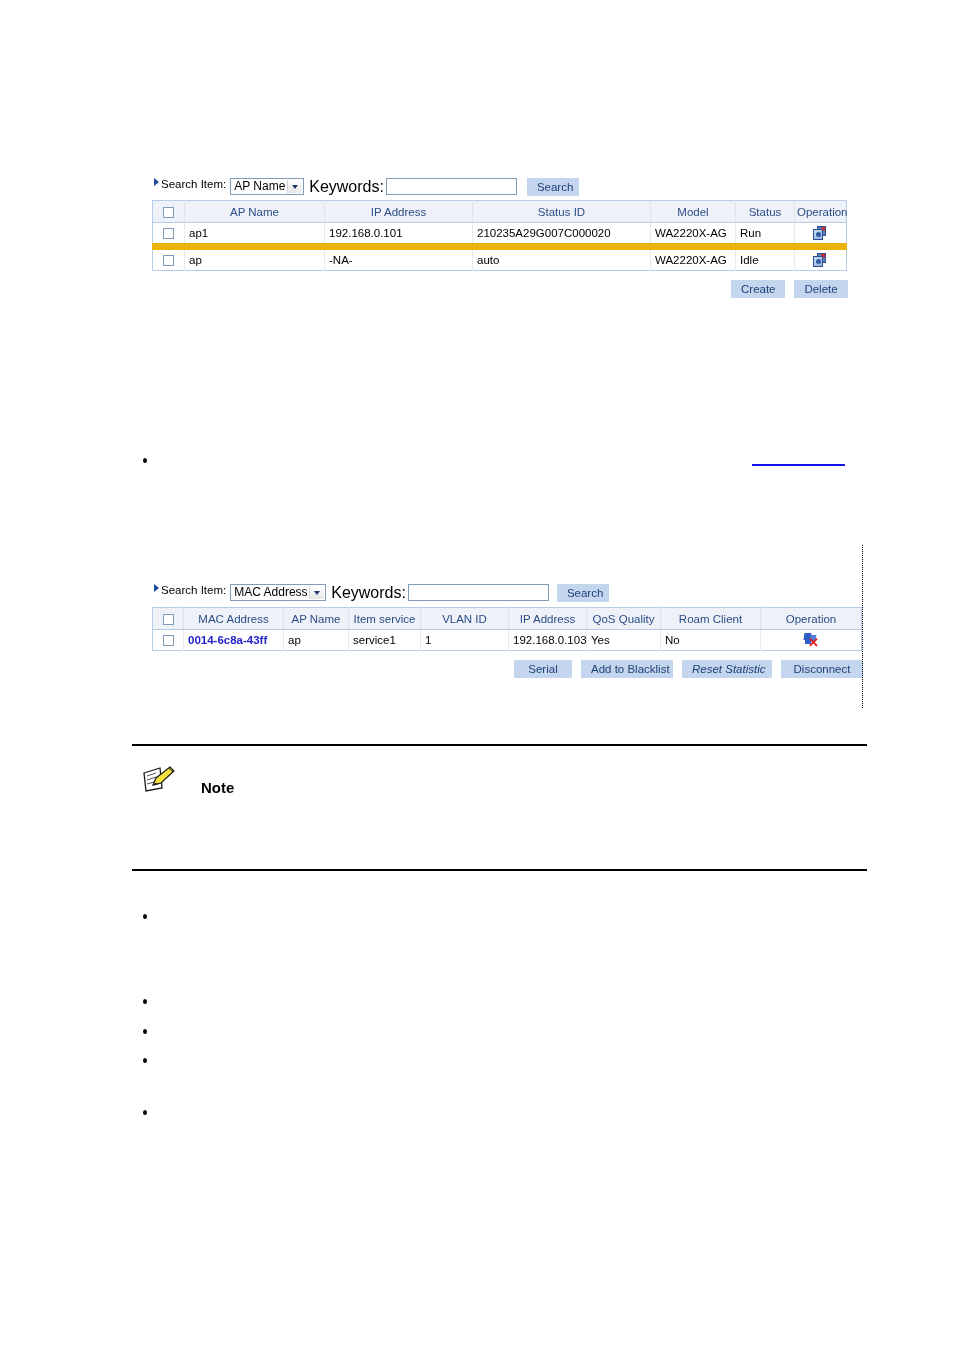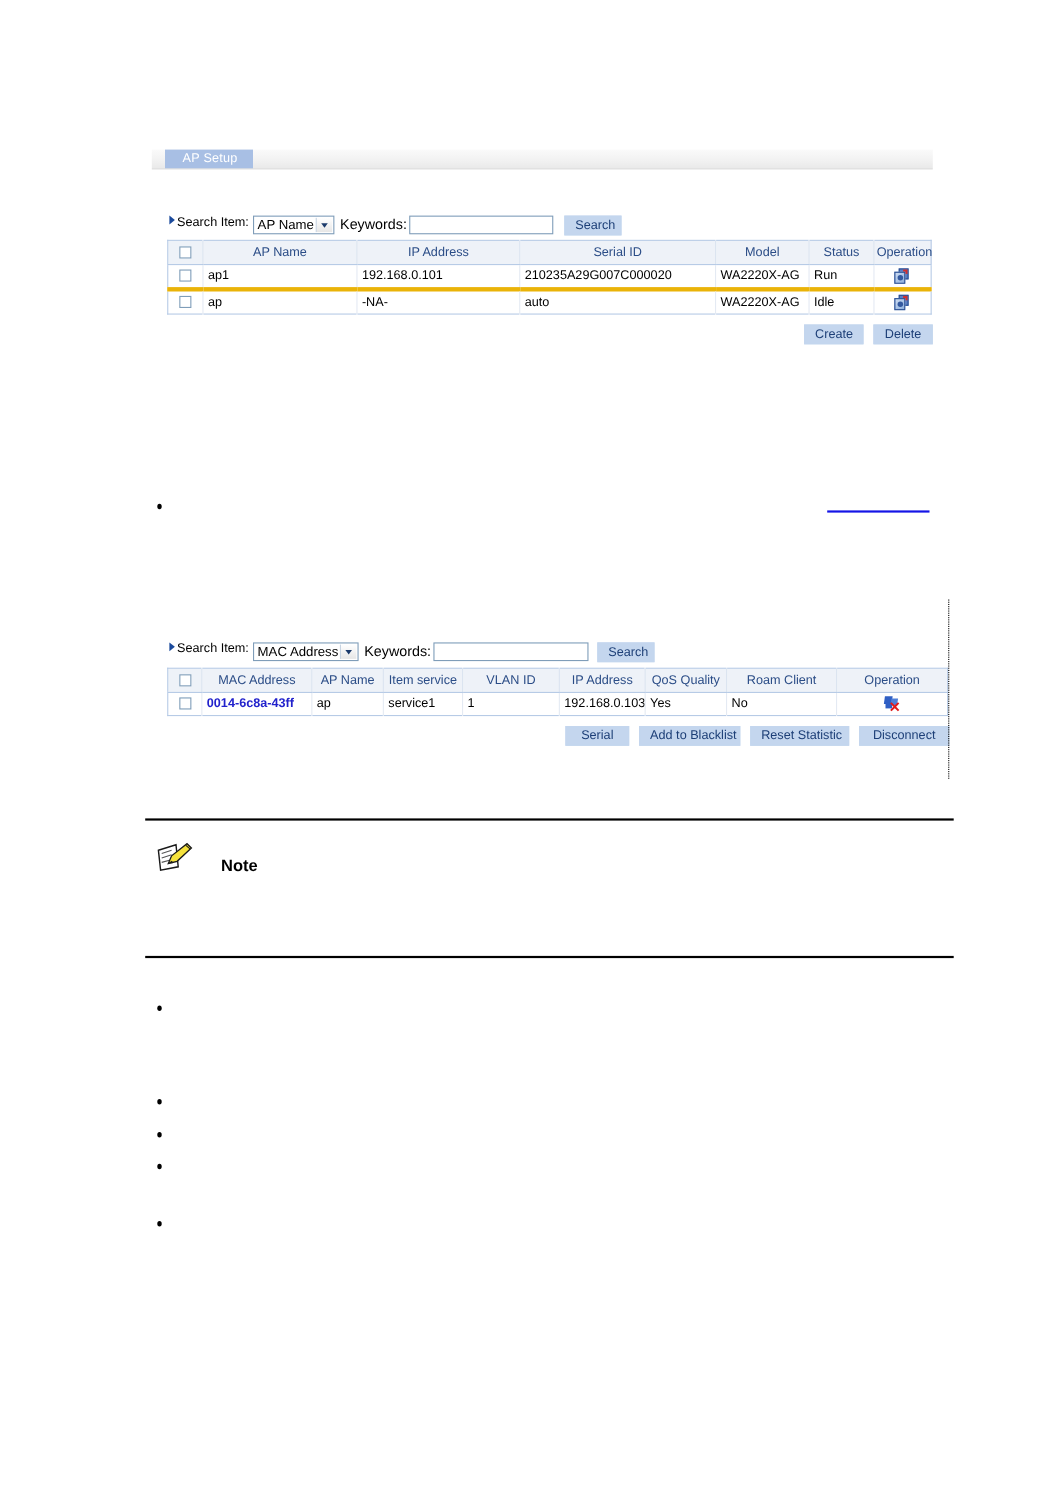--- a/index.html
+++ b/index.html
@@ -86,21 +86,21 @@
     border-left: 1px solid #c8d4e2;
     display: flex; align-items: center; justify-content: center;
   }
   .sel .caret {
     width: 0; height: 0;
     border-left: 3.5px solid transparent;
     border-right: 3.5px solid transparent;
     border-top: 4px solid #1b3a6b;
   }
   .kw-label {
-    font-size: 13px;
+    font-size: 16px;
     margin: 0 2px 0 5px;
   }
   .textbox {
     border: 1px solid #7f9db9;
     background: #ffffff;
     height: 17px;
     box-sizing: border-box;
   }
   .btn {
     background: #c4d6ee;
@@ -133,21 +133,21 @@
     border-bottom: 1px solid #b7cbe6;
     text-align: center;
     padding: 0 2px;
     line-height: 12px;
   }
   table.grid th:last-child { border-right: none; }
   table.grid td {
     font-size: 11.5px;
     height: 20px;
     border-right: 1px solid #e4eaf3;
-    border-bottom: 4px solid #eab308;
+    border-bottom: 7px solid #eab308;
     padding: 0 4px;
     color: #000;
     overflow: hidden;
     white-space: nowrap;
   }
   table.grid td:last-child { border-right: none; }
   table.grid tr:last-child td { border-bottom: none; }
   td.c, th.c { text-align: center; }
   .cb {
     display: inline-block;
@@ -260,23 +260,20 @@
   .dotted-edge {
     position: absolute;
     border-left: 1.5px dotted #000;
   }
 </style>
 </head>
 <body>
 
 <div class="panel" style="left:138px; top:136px; width:710px; height:164px;">
 
-  <div class="panel-tabstrip">
-    <div class="panel-tab">AP Setup</div>
-  </div>
 
   <div class="panel-body">
 
     <div class="search-row" style="margin:42px 0 0 16px;">
       <span class="arrow-marker"></span>
       <span class="search-label">Search Item:</span>
       <span class="sel" style="width:74px;">
         <span>AP Name</span>
         <span class="caret-box">
           <span class="caret"></span>
@@ -297,21 +294,21 @@
         <col style="width:59px">
         <col style="width:52px">
       </colgroup>
       <thead>
         <tr>
           <th class="c">
             <span class="cb"></span>
           </th>
           <th class="c">AP Name</th>
           <th class="c">IP Address</th>
-          <th class="c">Serial ID</th>
+          <th class="c">Status ID</th>
           <th class="c">Model</th>
           <th class="c">Status</th>
           <th class="c">Operation</th>
         </tr>
       </thead>
       <tbody>
         <tr>
           <td class="c">
             <span class="cb"></span>
           </td>
@@ -430,21 +427,21 @@
               <span class="x">✕</span>
             </span>
           </td>
         </tr>
       </tbody>
     </table>
 
     <div class="btnrow" style="margin-top:9px; margin-left:-28px;">
       <button class="btn" style="width:58px;">Serial</button>
       <button class="btn" style="width:92px;">Add to Blacklist</button>
-      <button class="btn" style="width:90px;">Reset Statistic</button>
+      <button class="btn" style="width:90px;font-style:italic;">Reset Statistic</button>
       <button class="btn" style="width:82px;">Disconnect</button>
     </div>
   </div>
 </div>
 
 <div class="dotted-edge" style="left:862px; top:545px; height:163px;"></div>
 
 <div class="hrule" style="left:132px; top:744px; width:735px;"></div>
 
 <div class="note-wrap" style="left:142px; top:766px;">

